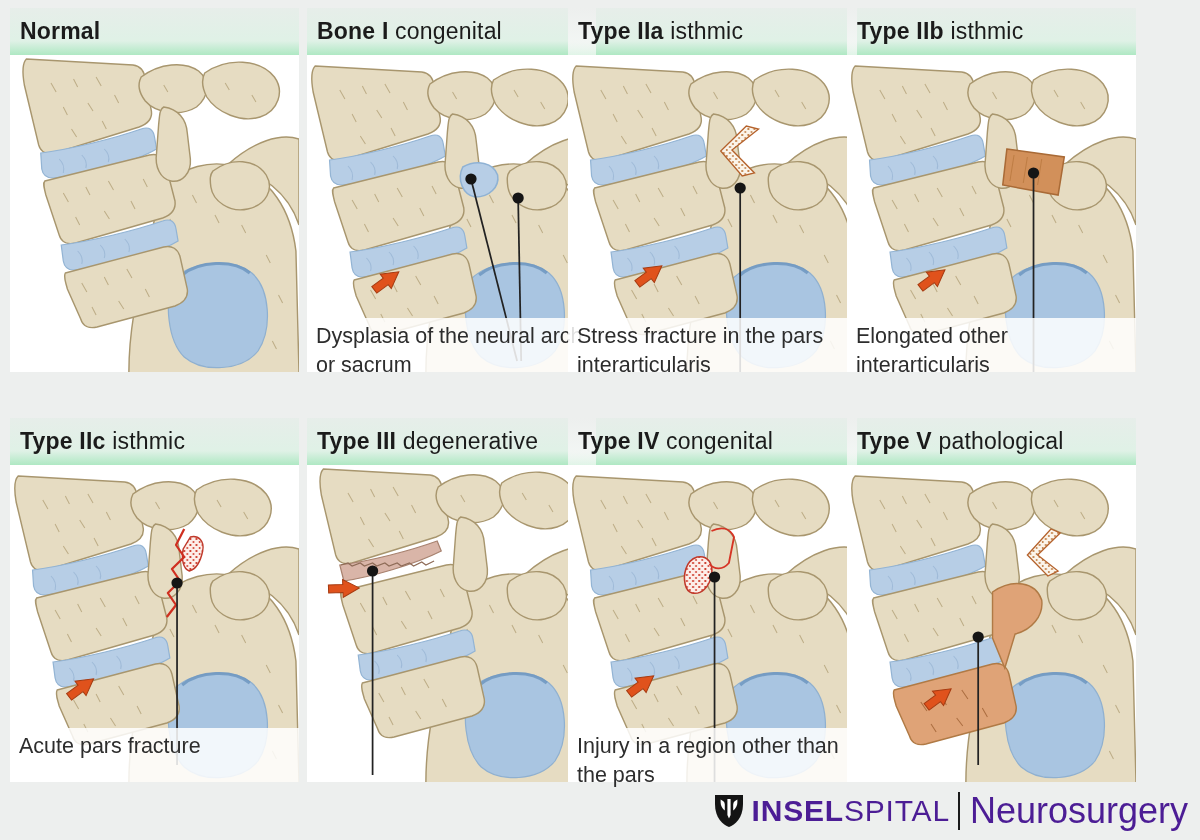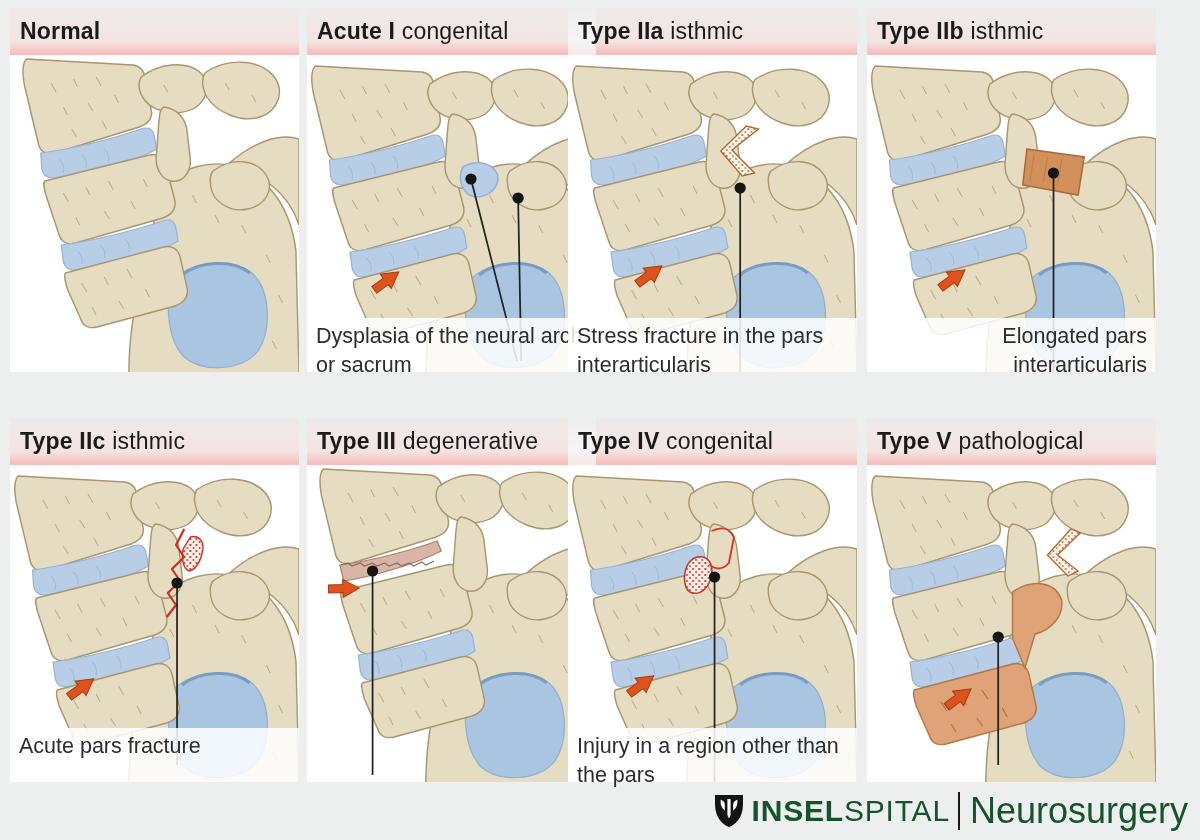--- a/index.html
+++ b/index.html
@@ -3,45 +3,45 @@
 <meta charset="utf-8">
 <style>
   html,body{margin:0;padding:0;}
   body{
     width:1200px;height:840px;position:relative;overflow:hidden;
     background:#edefee;
     font-family:"Liberation Sans","DejaVu Sans",sans-serif;
     -webkit-font-smoothing:antialiased;
   }
   .panel{
-    position:absolute;width:289px;height:364px;background:#ef4444;
+    position:absolute;width:289px;height:364px;background:#22c55e;
   }
   .panel .art{
     position:absolute;left:0;top:47px;width:289px;height:317px;overflow:hidden;
   }
   .panel .art svg{display:block;}
   .panel .ptitle{
     position:absolute;left:0;top:0;right:0;height:47px;z-index:3;
     background:linear-gradient(180deg, rgba(237,239,238,0.97) 0%, rgba(244,246,245,0.9) 70%, rgba(250,251,250,0.65) 100%);
     display:flex;align-items:center;padding-left:10px;box-sizing:border-box;
     font-size:23px;color:#1b1b1b;letter-spacing:0.2px;white-space:pre;
   }
   .panel .ptitle b{font-weight:700;}
   .panel .caption{
     position:absolute;left:0;right:0;bottom:0;height:54px;z-index:3;
     background:rgba(255,255,255,0.85);
     padding:4px 9px 0 9px;box-sizing:border-box;
     font-size:21.5px;line-height:29px;color:#2d2d2d;
   }
   
-  .c1{left:10px;} .c2{left:307px;} .c3{left:568px;} .c4{left:867px;text-align:right;}
+  .c1{left:10px;} .c2{left:307px;} .c3{left:568px;} .c4{left:847px;}
   .r1{top:8px;} .r2{top:418px;}
   .footer{
     position:absolute;right:12px;top:788px;height:46px;z-index:4;
-    display:flex;align-items:center;color:#14532d;
+    display:flex;align-items:center;color:#4c1d95;
   }
   .footer .mark{width:30px;height:34px;margin-right:8px;}
   .footer .wordmark{font-size:30px;letter-spacing:0.8px;white-space:pre;}
   .footer .wordmark b{font-weight:700;}
   .footer .divider{width:2px;height:38px;background:#1a1a1a;margin:0 10px 0 8px;}
   .footer .dept{font-size:36px;font-weight:400;}
 </style>
 </head>
 <body>
 
@@ -89,21 +89,21 @@
       <path d="M150,52 C164,54 172,64 173,78 L176,104 C177,118 168,128 157,126 C147,124 141,112 143,98 L145,70 C146,60 146,54 150,52 Z" fill="#e6dcc2" stroke="#a8966e" stroke-width="1.4"></path>
 
     </g>
 
   </svg>
     </div>
 
 </div>
 
 <div class="panel c2 r1">
-  <div class="ptitle"><b>Acute I</b><span> congenital</span></div>
+  <div class="ptitle"><b>Bone I</b><span> congenital</span></div>
   <div class="art">
   <svg width="289" height="317" viewBox="0 0 282 317" preserveAspectRatio="none">
     <defs>
       <pattern id="stip-t1" width="6" height="6" patternUnits="userSpaceOnUse">
         <rect width="6" height="6" fill="#fbf4ea"></rect>
             <circle cx="2" cy="2" r="1.1" fill="#bf7a3f"></circle>
             <circle cx="5" cy="5" r="0.9" fill="#bf7a3f"></circle>
       </pattern>
       <pattern id="stipR-t1" width="6" height="6" patternUnits="userSpaceOnUse">
         <rect width="6" height="6" fill="#fdeee9"></rect>
@@ -253,21 +253,21 @@
     </g>
     <path d="M156,94 L212,102 L206,140 L152,130 Z" fill="#d2905a" stroke="#a96a36" stroke-width="1.5"></path>
         <path d="M163,100 l-4,26 M176,102 l-4,26 M190,104 l-4,26" stroke="#b9783f" stroke-width="1" fill="none" opacity="0.8"></path>
         <line x1="182" y1="118" x2="182" y2="317" stroke="#222" stroke-width="1.7"></line>
         <circle cx="182" cy="118" r="5.5" fill="#151515"></circle>
         <g transform="translate(94,216) rotate(143)">
           <path d="M28,-4 L14,-4 L14,-9 L-2,0 L14,9 L14,4 L28,4 Z" fill="#e0521c" stroke="#a63a10" stroke-width="1"></path>
         </g>
   </svg>
     </div>
-  <div class="caption">Elongated pars interarticularis</div>
+  <div class="caption">Elongated other interarticularis</div>
 </div>
 
 <div class="panel c1 r2">
   <div class="ptitle"><b>Type IIc</b><span> isthmic</span></div>
   <div class="art">
   <svg width="289" height="317" viewBox="0 0 282 317" preserveAspectRatio="none">
     <defs>
       <pattern id="stip-t2c" width="6" height="6" patternUnits="userSpaceOnUse">
         <rect width="6" height="6" fill="#fbf4ea"></rect>
             <circle cx="2" cy="2" r="1.1" fill="#bf7a3f"></circle>

